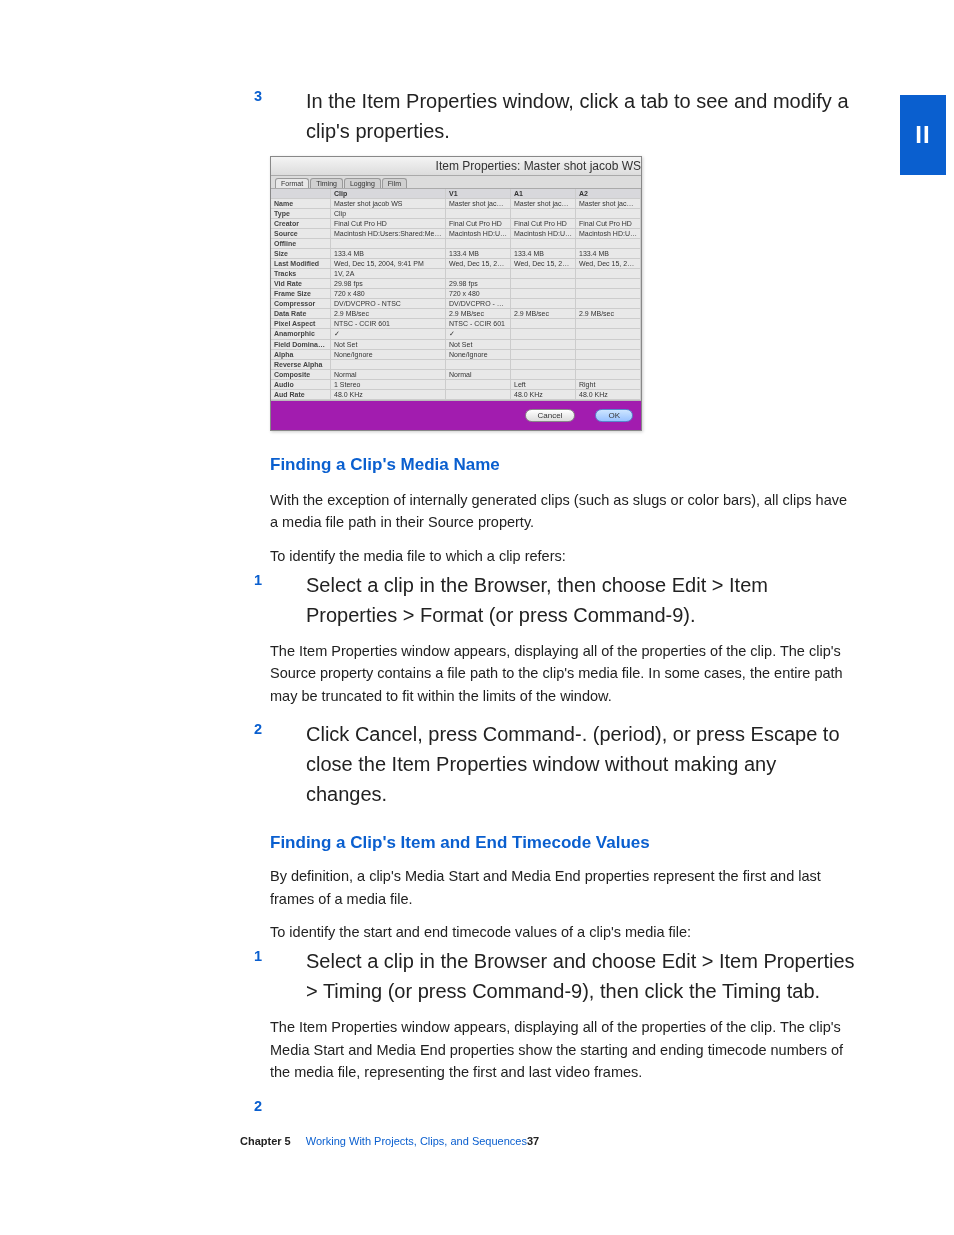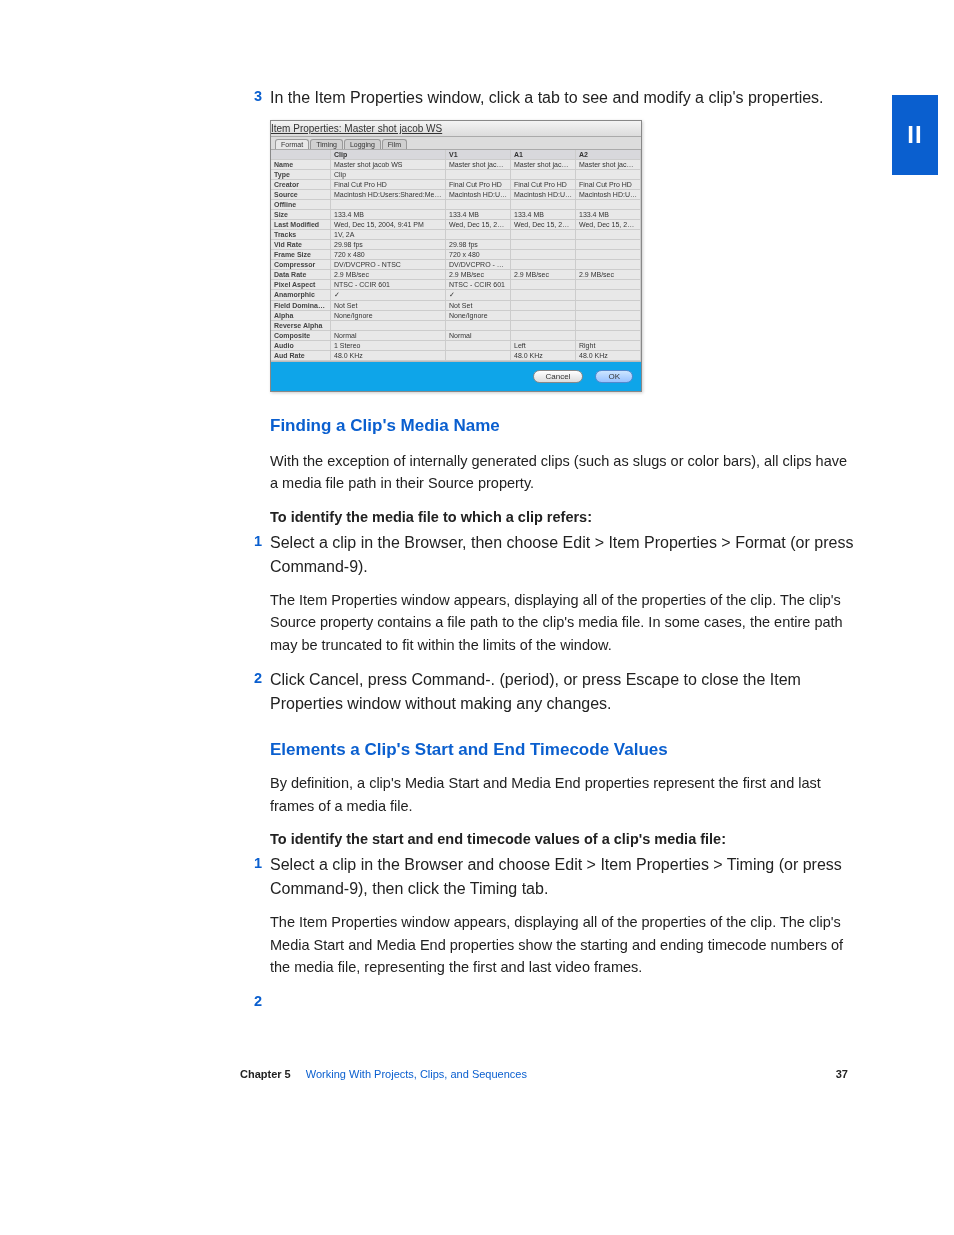--- a/index.html
+++ b/index.html
@@ -11,21 +11,21 @@
     width: 954px;
   }
   .page {
     position: relative;
     padding: 80px 95px 60px 240px;
     min-height: 1120px;
     box-sizing: border-box;
   }
   .part-tab {
     position: absolute;
-    right: 16px;
+    right: 8px;
     top: 95px;
     width: 46px;
     height: 80px;
     background: #0a5fcf;
     color: #fff;
     font-weight: bold;
     font-size: 24px;
     display: flex;
     align-items: center;
     justify-content: center;
@@ -39,55 +39,55 @@
   .step-num {
     width: 22px;
     flex-shrink: 0;
     color: #0a5fcf;
     font-weight: bold;
     text-align: right;
     padding-right: 8px;
     font-size: 14.5px;
   }
   .step-text {
-    font-size: 16px;
+    font-size: 20px;
+    margin-left: 36px;
   }
   .para {
     font-size: 14.5px;
     line-height: 1.55;
     margin: 10px 0 12px 30px;
   }
   h2.section {
     color: #0a5fcf;
     font-weight: 600;
     font-size: 17px;
     margin: 24px 0 4px 30px;
   }
   .bold-line {
-    font-weight: bold;
+    font-weight: normal;
     font-size: 14.5px;
     margin: 14px 0 4px 30px;
   }
   
   .window {
     margin: 4px 0 16px 30px;
     width: 370px;
     border: 1px solid #888;
     font-size: 7px;
     color: #333;
     background: #e8e8e8;
     box-shadow: 1px 1px 3px rgba(0,0,0,0.2);
   }
   .titlebar {
     background: linear-gradient(#f4f4f4, #dcdcdc);
-    text-align: left;
+    text-align: right;
     padding: 2px 0;
-    font-size: 10px;
+    font-size: 12px;
     border-bottom: 1px solid #aaa;
-    text-decoration: underline;
   }
   .tabbar {
     display: flex;
     padding: 2px 4px 0 4px;
     gap: 1px;
     background: #dcdcdc;
     border-bottom: 1px solid #aaa;
     font-size: 7px;
   }
   .tabbar .tab {
@@ -114,43 +114,42 @@
     text-overflow: ellipsis;
     box-sizing: border-box;
   }
   .c0 { width: 60px; color: #666; }
   .grow .c0 { font-weight: bold; color: #444; }
   .c1 { width: 115px; }
   .c2, .c3, .c4 { width: 65px; }
   .btnbar {
     display: flex;
     justify-content: flex-end;
-    gap: 12px;
+    gap: 20px;
     padding: 8px;
-    background: #0ea5e9;
+    background: #a21caf;
     border-top: 1px solid #bbb;
   }
   .btnbar .btn {
     font-size: 8px;
     padding: 1px 12px;
     border-radius: 8px;
     border: 1px solid #888;
     background: linear-gradient(#fff, #ddd);
   }
   .btnbar .btn.primary {
     background: linear-gradient(#cce5ff, #99c2ff);
     border-color: #5588cc;
   }
   .footer {
     position: absolute;
     bottom: 40px;
     left: 240px;
     right: 106px;
     display: flex;
-    justify-content: space-between;
     font-size: 11px;
   }
   .footer .left { }
   .footer .left b { font-weight: bold; }
   .footer .ch-title { color: #0a5fcf; margin-left: 12px; }
   .footer .pnum { color: #222; font-weight: bold; }
 </style>
 </head>
 <body>
 
@@ -334,21 +333,21 @@
   <div class="step-row">
     <div class="step-num">1</div>
     <div class="step-text">Select a clip in the Browser, then choose Edit &gt; Item Properties &gt; Format (or press Command-9).</div>
   </div>
   <div class="para">The Item Properties window appears, displaying all of the properties of the clip. The clip's Source property contains a file path to the clip's media file. In some cases, the entire path may be truncated to fit within the limits of the window.</div>
   <div class="step-row">
     <div class="step-num">2</div>
     <div class="step-text">Click Cancel, press Command-. (period), or press Escape to close the Item Properties window without making any changes.</div>
   </div>
 
-  <h2 class="section">Elements a Clip's Start and End Timecode Values</h2>
+  <h2 class="section">Finding a Clip's Item and End Timecode Values</h2>
   <div class="para" style="margin-top:12px">By definition, a clip's Media Start and Media End properties represent the first and last frames of a media file.</div>
   <div class="bold-line">To identify the start and end timecode values of a clip's media file:</div>
   <div class="step-row">
     <div class="step-num">1</div>
     <div class="step-text">Select a clip in the Browser and choose Edit &gt; Item Properties &gt; Timing (or press Command-9), then click the Timing tab.</div>
   </div>
   <div class="para">The Item Properties window appears, displaying all of the properties of the clip. The clip's Media Start and Media End properties show the starting and ending timecode numbers of the media file, representing the first and last video frames.</div>
   <div class="step-row">
     <div class="step-num">2</div>
   </div>

